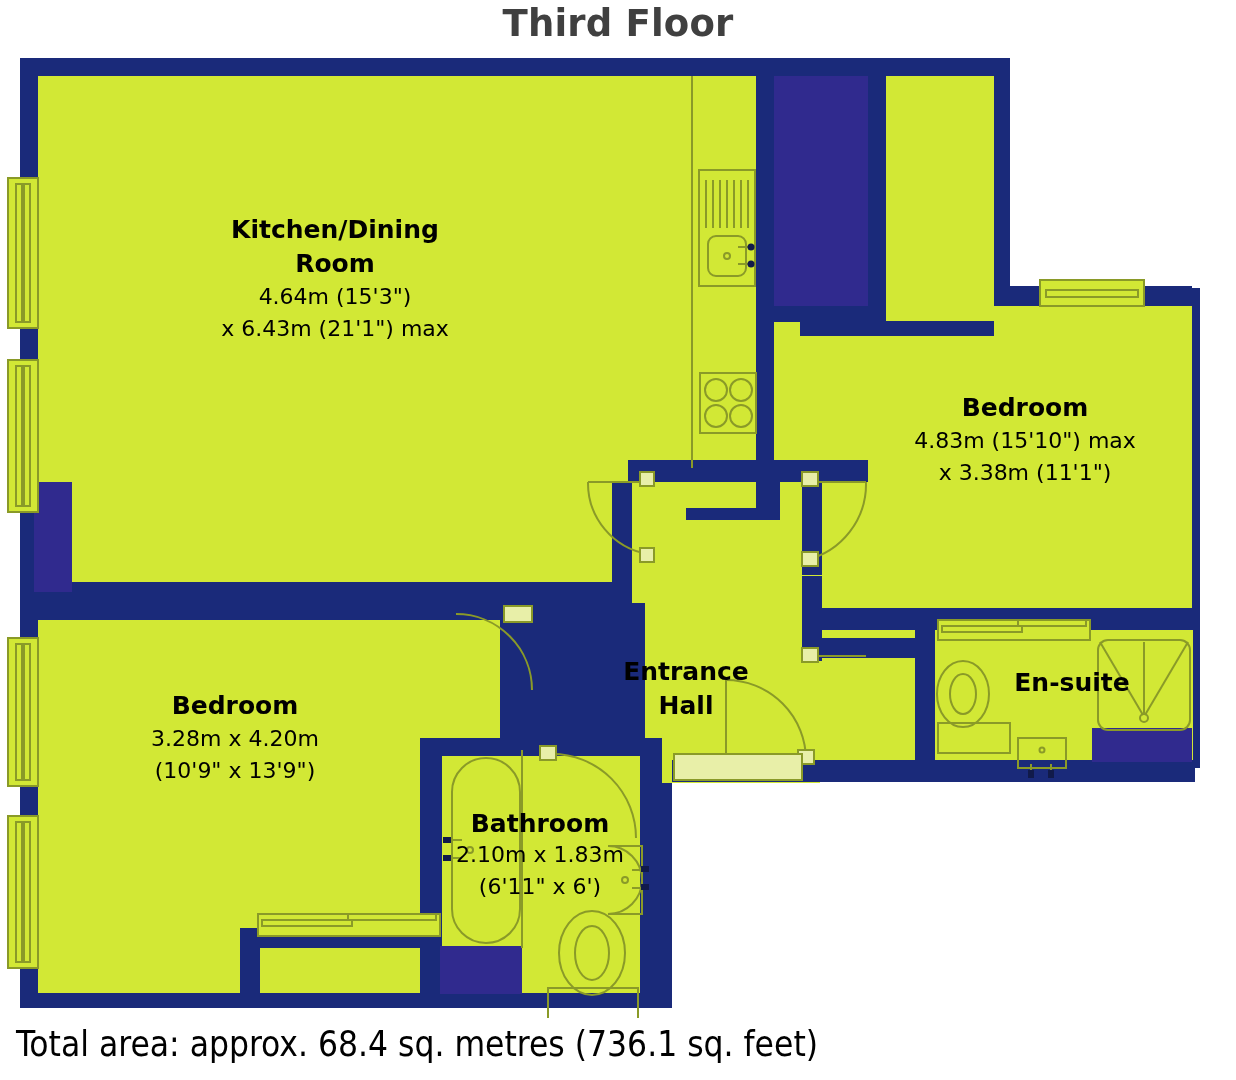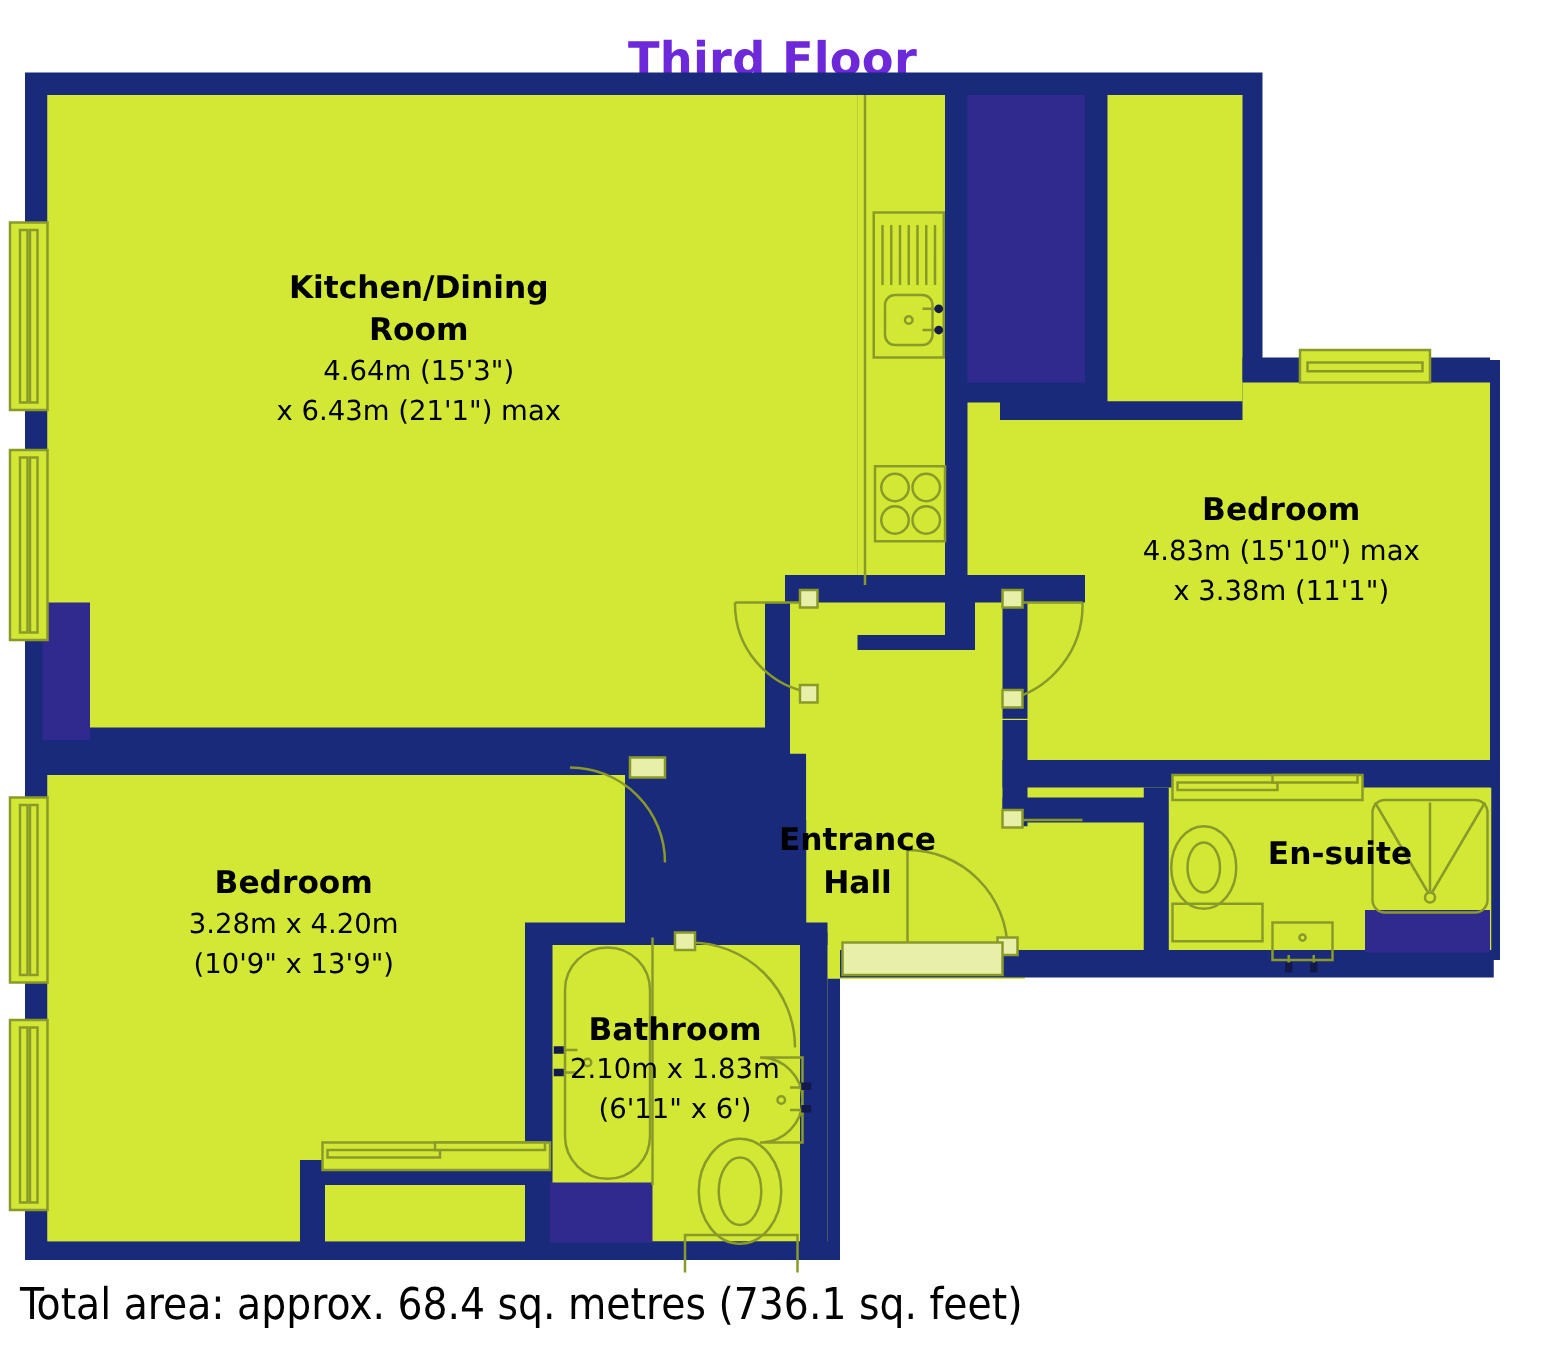--- a/index.html
+++ b/index.html
@@ -21,23 +21,22 @@
   }
   #floorplan-title {
     position: absolute;
     top: 2px;
     left: 0;
     width: 1236px;
     text-align: center;
     font-family: "DejaVu Sans", sans-serif;
     font-size: 37px;
     font-weight: bold;
-    color: #6d28d9;
+    color: #404040;
     letter-spacing: 0.2px;
-    margin-top: 24px;
   }
   #floorplan-footer {
     position: absolute;
     bottom: 16px;
     left: 0;
     width: 1236px;
     text-align: left;
     font-family: "DejaVu Sans Condensed", "DejaVu Sans", sans-serif;
     font-size: 35px;
     font-weight: normal;

